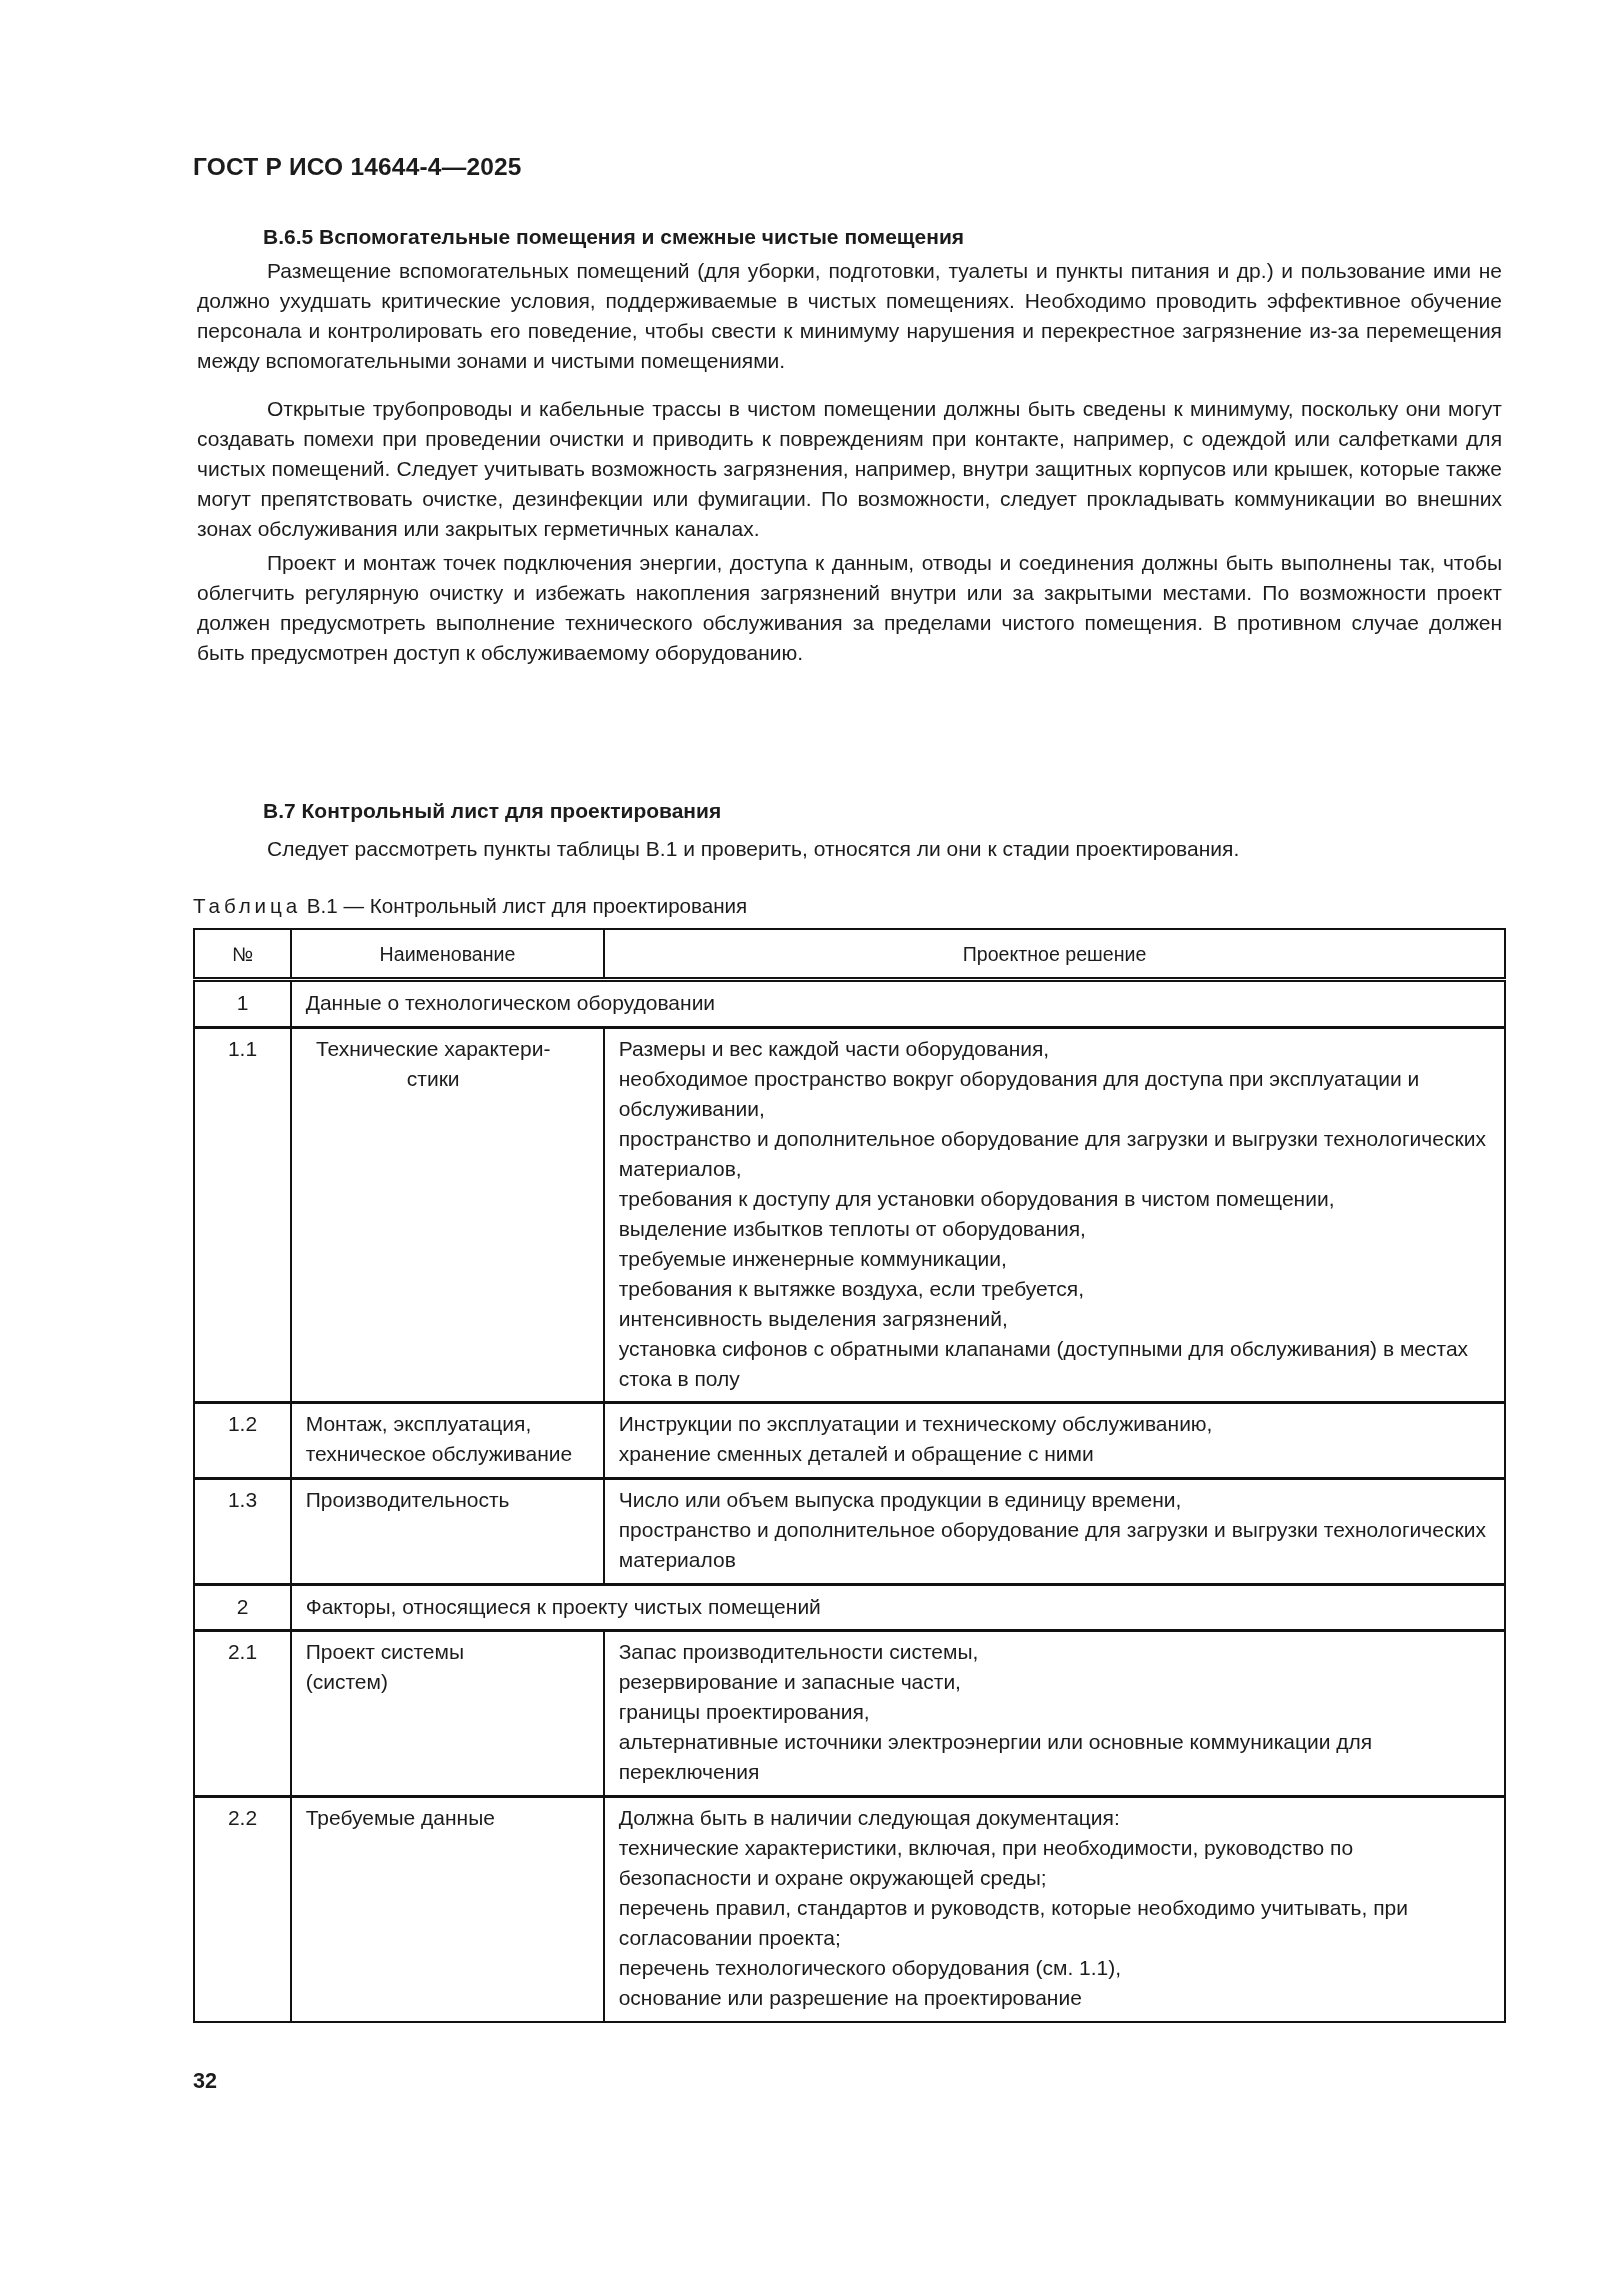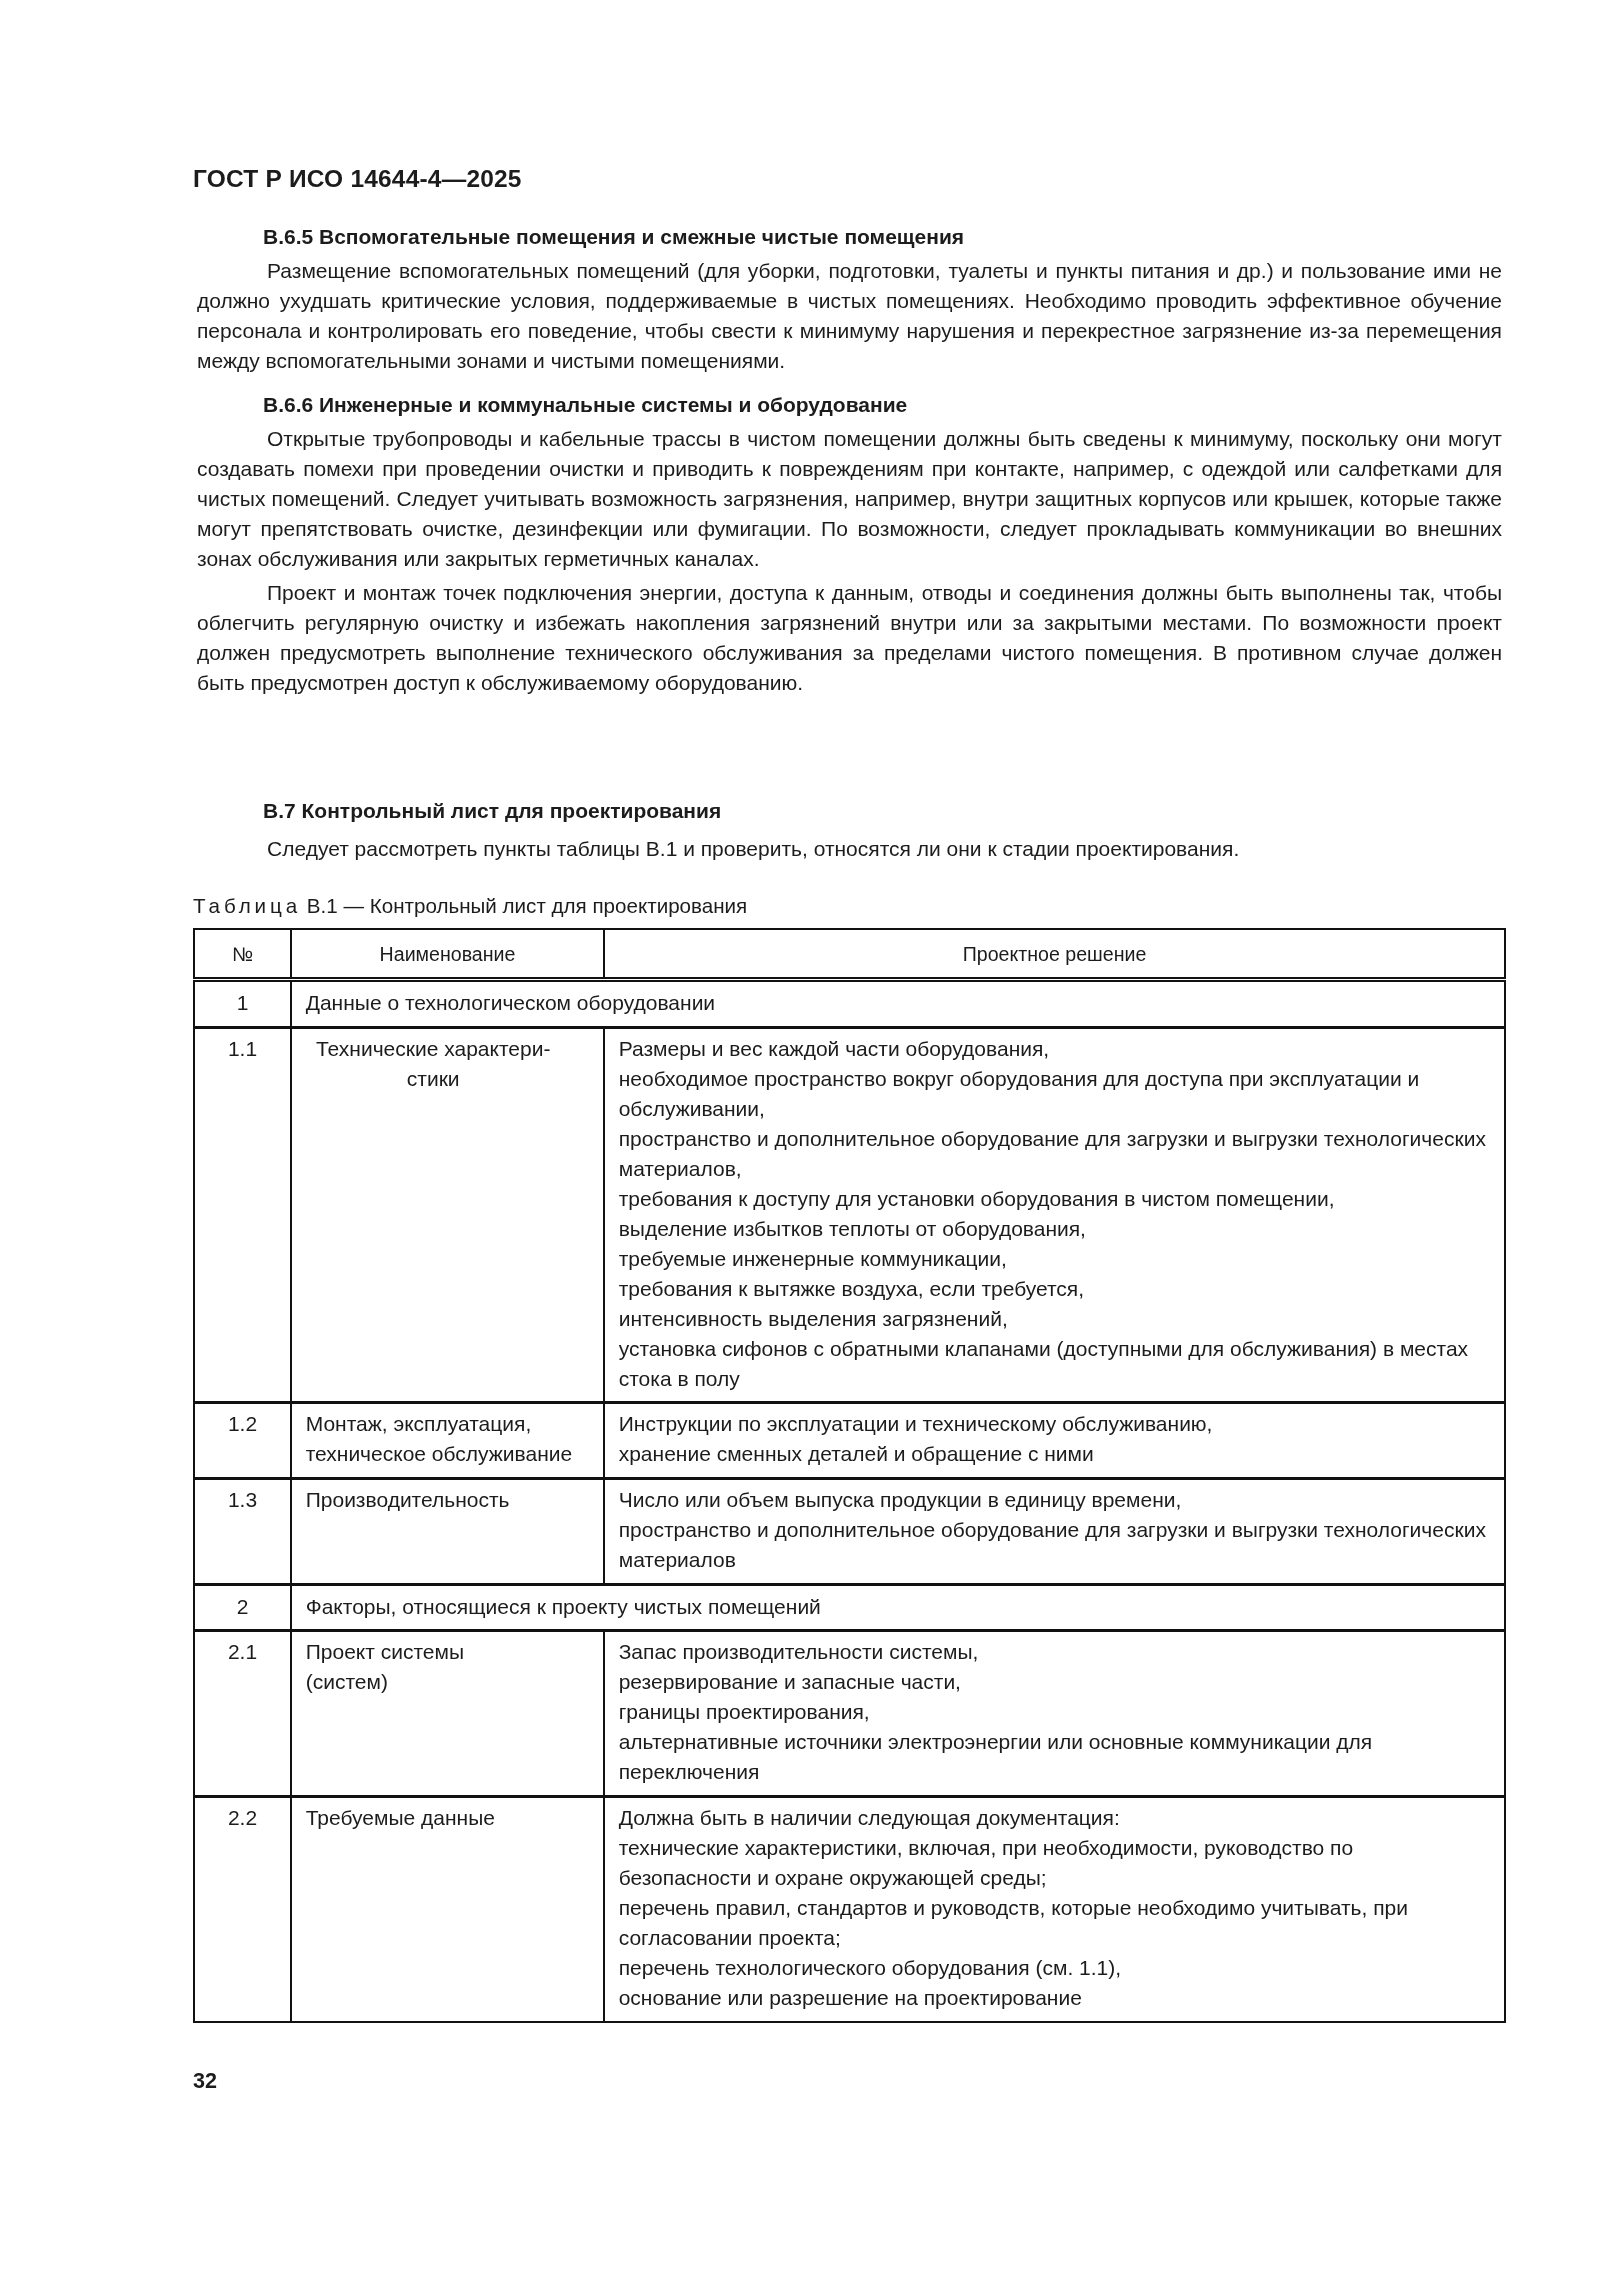--- a/index.html
+++ b/index.html
@@ -2,21 +2,21 @@
 <html><head>
 <meta charset="utf-8">
 <style>
   html, body { margin: 0; padding: 0; background: #ffffff; }
   body {
     width: 1621px; height: 2293px; position: relative; overflow: hidden;
     font-family: "Liberation Sans", sans-serif; color: #1c1c1c;
   }
   .doc-header {
     position: absolute; left: 193px; top: 153px;
-    font-weight: bold; font-size: 24.5px; letter-spacing: 0.2px; margin-top: 12px;
+    font-weight: bold; font-size: 24.5px; letter-spacing: 0.2px;
   }
   .section { position: absolute; left: 193px; width: 1313px; font-size: 21px; line-height: 30px; }
   .sec-title { font-weight: bold; padding-left: 70px; }
   .para { text-indent: 70px; text-align: justify; margin: 4px; }
   .caption { position: absolute; left: 193px; top: 894px; font-size: 20.6px; }
   .caption .spaced { letter-spacing: 3.9px; }
   table.checklist {
     position: absolute; left: 193px; top: 928px; width: 1313px;
     border-collapse: collapse; font-size: 21px; line-height: 30px;
     border: 2.9px solid #111;
@@ -44,21 +44,20 @@
 <div>
 
   <div class="doc-header">ГОСТ Р ИСО 14644-4—2025</div>
 
   <div class="section" style="top:222px;">
     <div class="sec-title">В.6.5 Вспомогательные помещения и смежные чистые помещения</div>
     <p class="para">Размещение вспомогательных помещений (для уборки, подготовки, туалеты и пункты питания и др.) и пользование ими не должно ухудшать критические условия, поддерживаемые в чистых помещениях. Необходимо проводить эффективное обучение персонала и контролировать его поведение, чтобы свести к минимуму нарушения и перекрестное загрязнение из-за перемещения между вспомогательными зонами и чистыми помещениями.</p>
   </div>
 
   <div class="section" style="top:390px;">
-    <div class="sec-title">В.6.6 Инженерные и коммунальные системы и оборудование</div>
     <p class="para">Открытые трубопроводы и кабельные трассы в чистом помещении должны быть сведены к минимуму, поскольку они могут создавать помехи при проведении очистки и приводить к повреждениям при контакте, например, с одеждой или салфетками для чистых помещений. Следует учитывать возможность загрязнения, например, внутри защитных корпусов или крышек, которые также могут препятствовать очистке, дезинфекции или фумигации. По возможности, следует прокладывать коммуникации во внешних зонах обслуживания или закрытых герметичных каналах.</p>
     <p class="para">Проект и монтаж точек подключения энергии, доступа к данным, отводы и соединения должны быть выполнены так, чтобы облегчить регулярную очистку и избежать накопления загрязнений внутри или за закрытыми местами. По возможности проект должен предусмотреть выполнение технического обслуживания за пределами чистого помещения. В противном случае должен быть предусмотрен доступ к обслуживаемому оборудованию.</p>
   </div>
 
   <div class="section" style="top:796px;">
     <div class="sec-title">В.7 Контрольный лист для проектирования</div>
     <p class="para" style="margin-top:7.8px;">Следует рассмотреть пункты таблицы В.1 и проверить, относятся ли они к стадии проектирования.</p>
   </div>
 
   <div class="caption">

